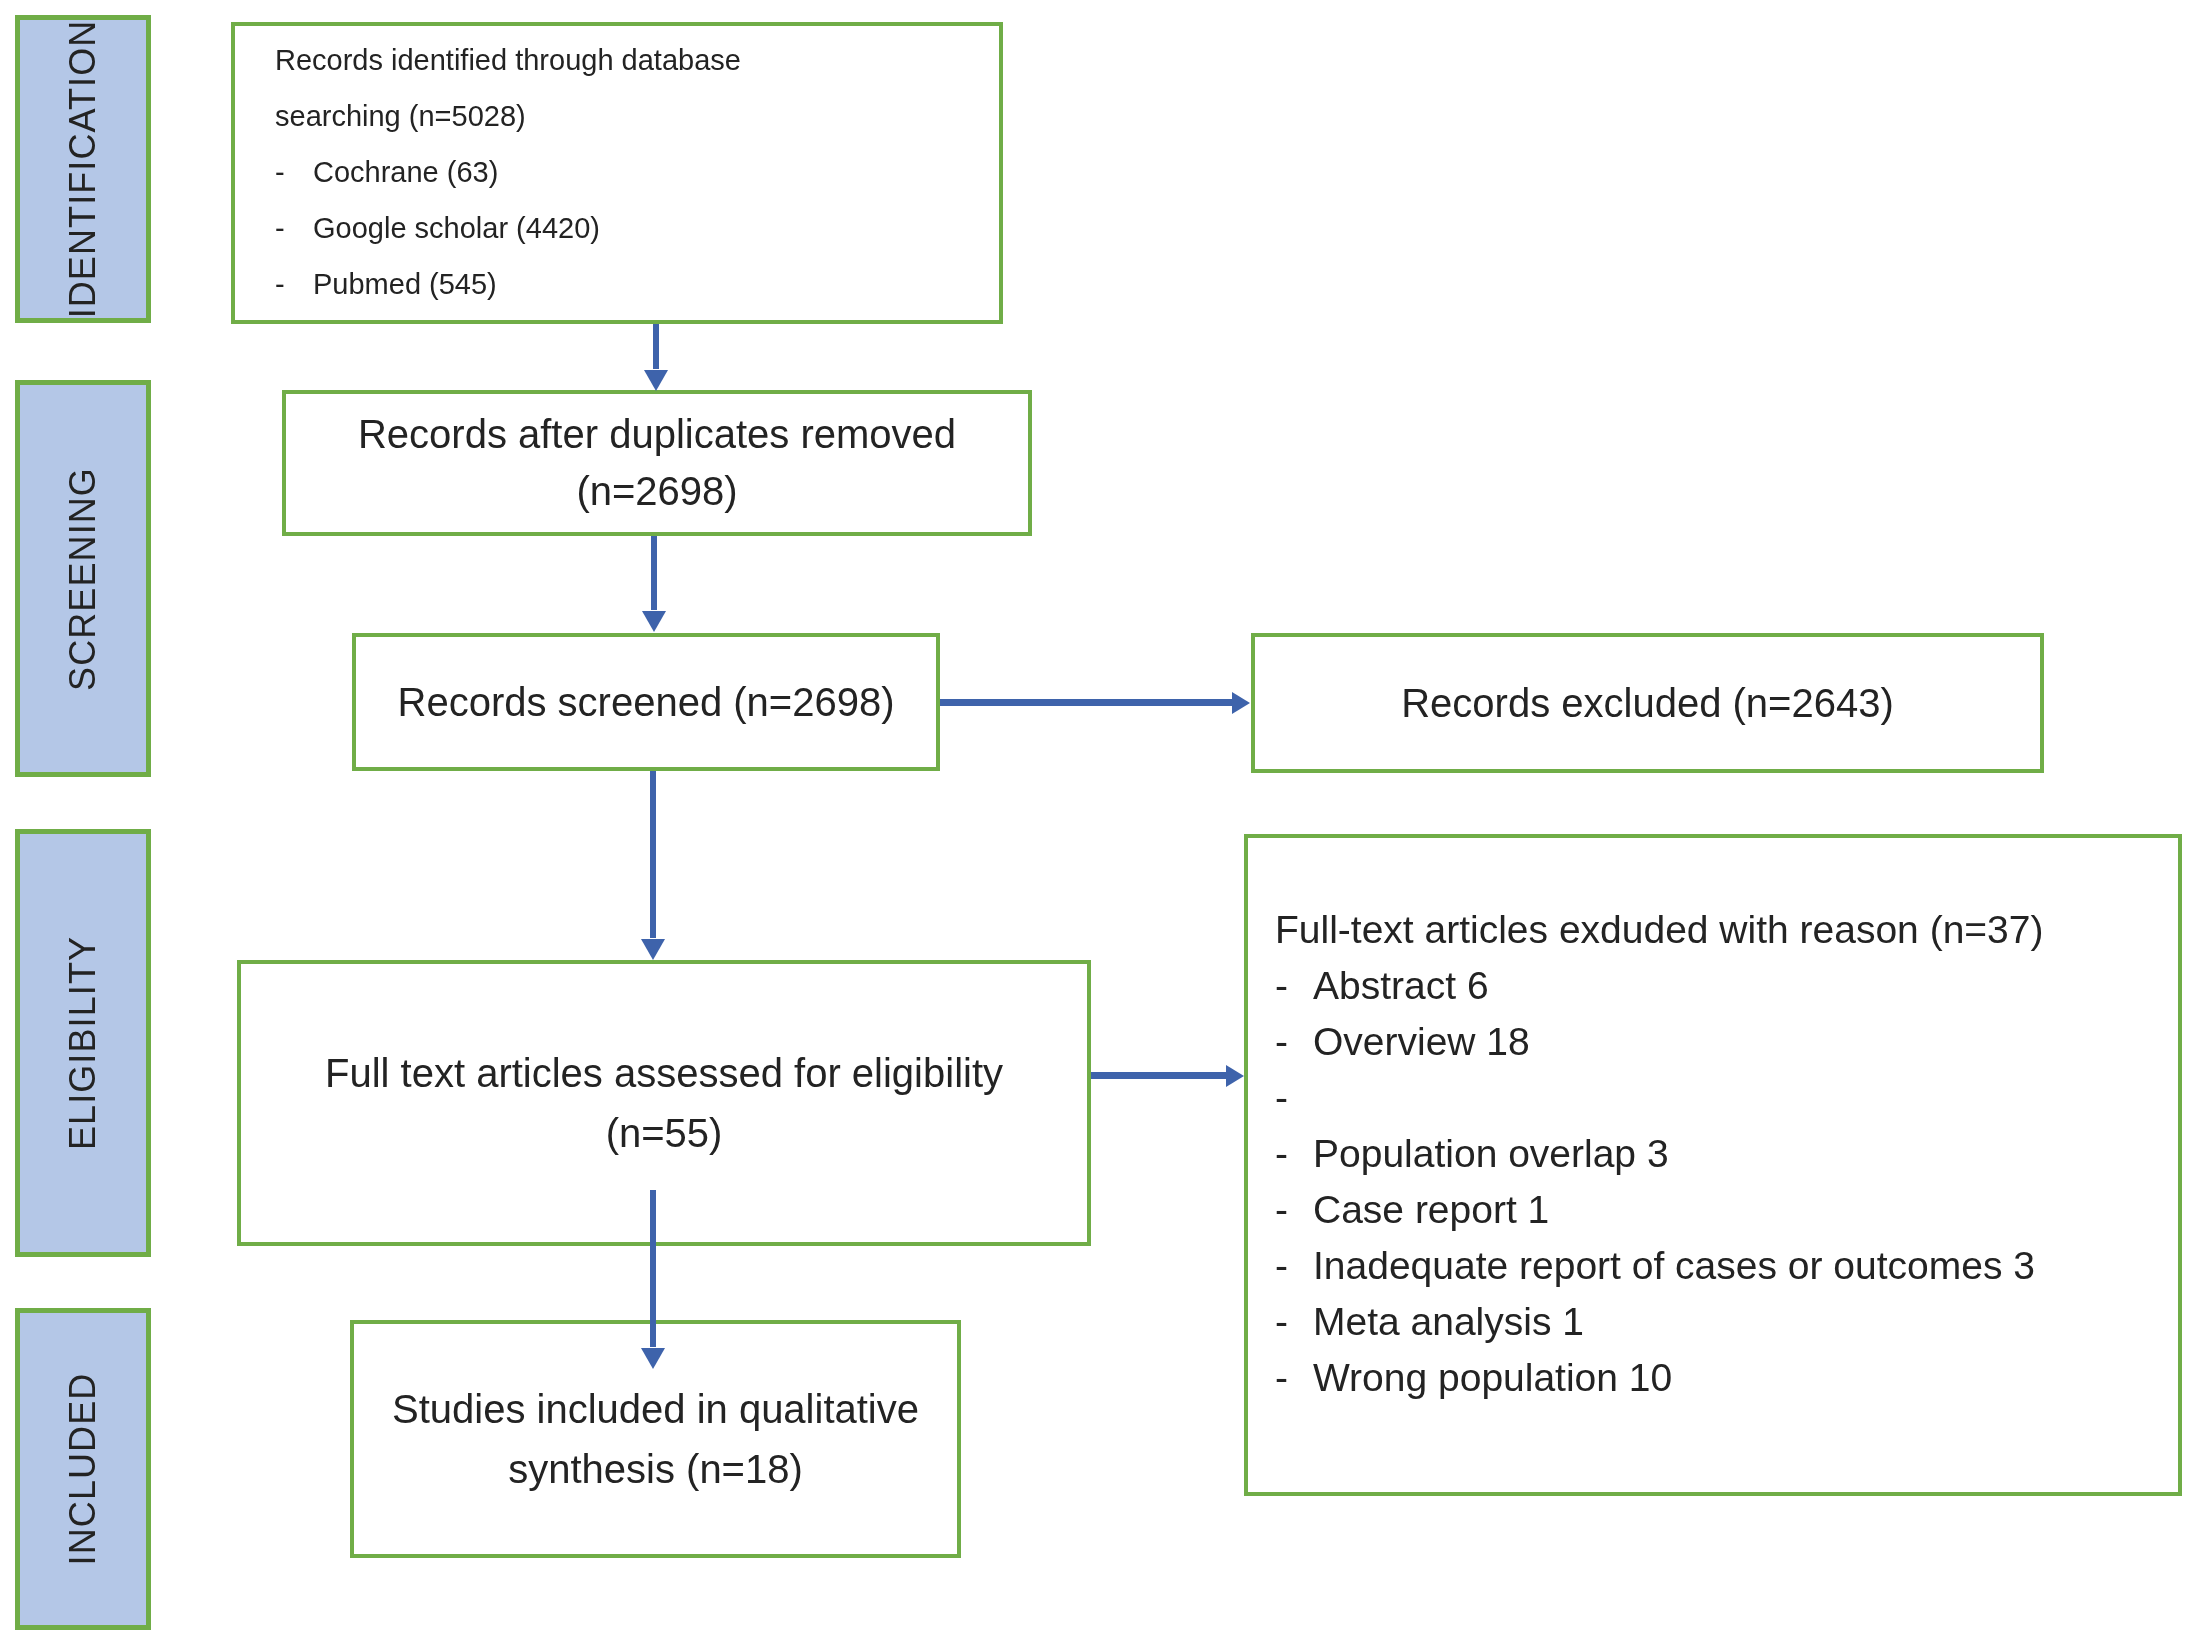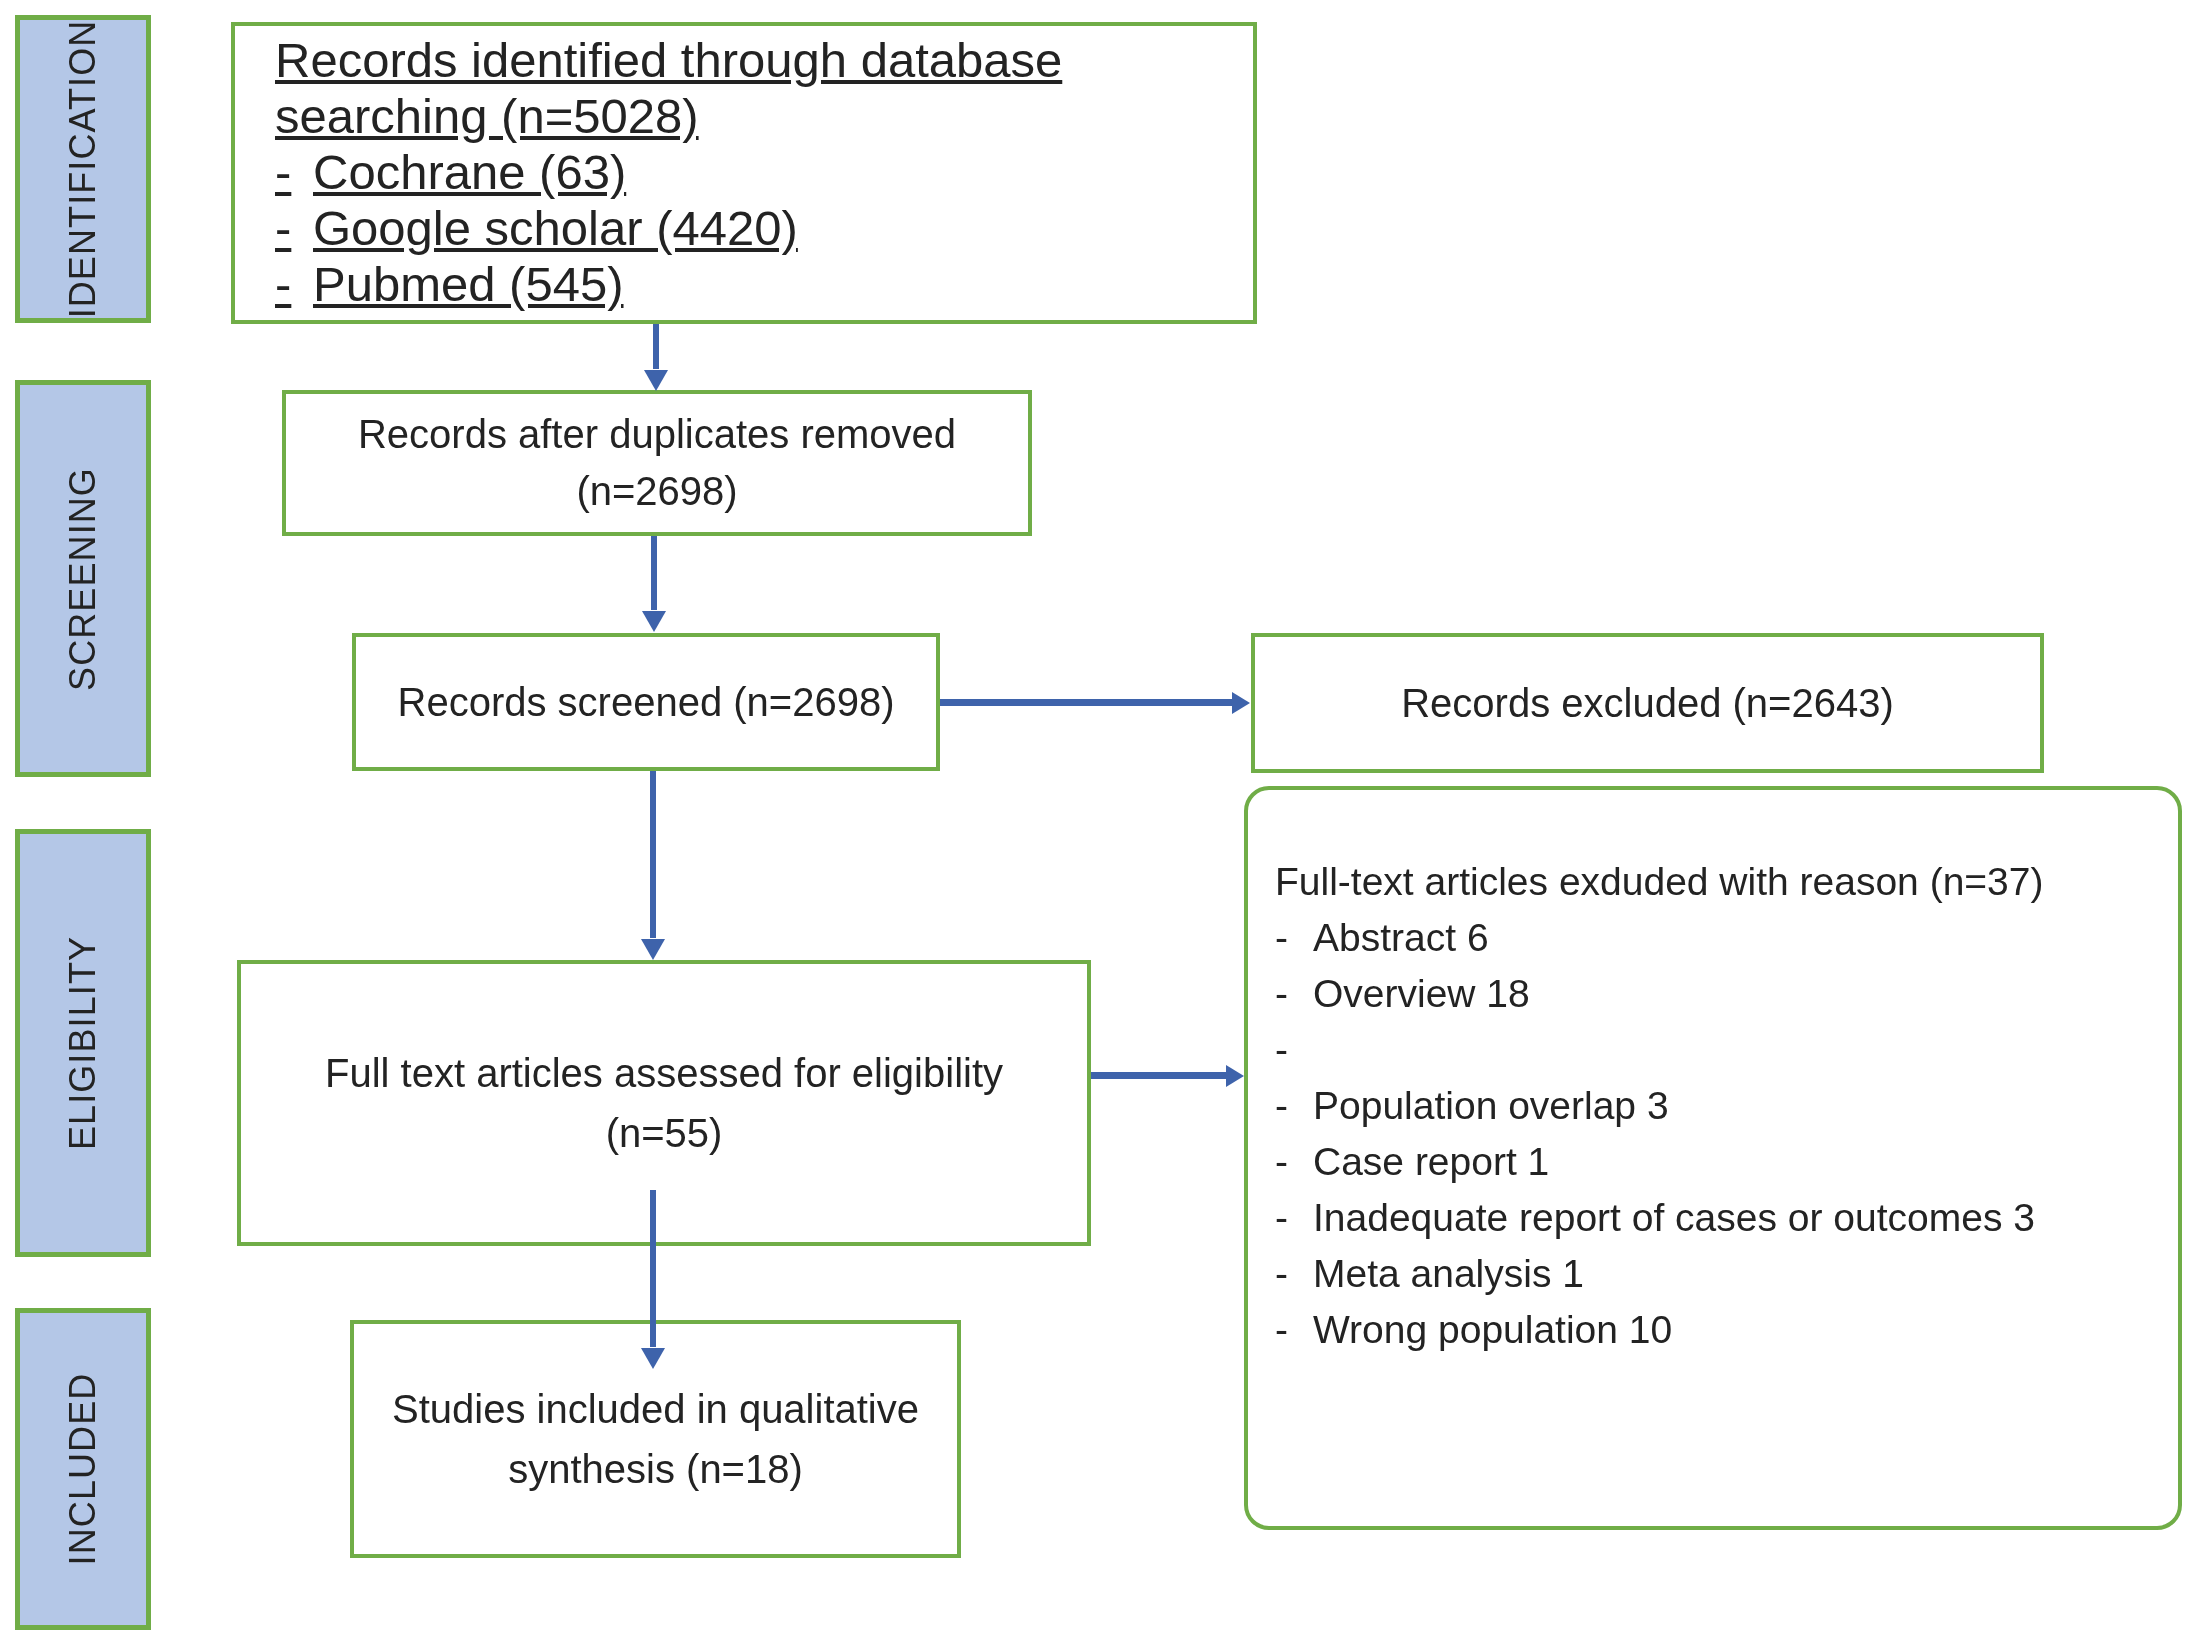--- a/index.html
+++ b/index.html
@@ -51,44 +51,44 @@
     border: 4.3px solid var(--box-border-green);
     display: flex;
     flex-direction: column;
   }
   .fbox.center {
     align-items: center;
     justify-content: center;
     text-align: center;
   }
   #box-identified {
-    left: 231px; top: 21.6px; width: 1026px; height: 302px;
+    left: 231px; top: 21.6px; width: 772px; height: 302px;
     padding: 6.5px 16px 0 40px;
-    font-size: 49px; line-height: 56px; text-decoration: underline;
+    font-size: 29px; line-height: 56px;
   }
   #box-duplicates {
     left: 282px; top: 390px; width: 750px; height: 146px;
     font-size: 40px; line-height: 57px;
   }
   #box-screened {
     left: 352px; top: 633px; width: 588px; height: 138px;
     font-size: 40px; line-height: 57px;
   }
   #box-excluded {
     left: 1251px; top: 633px; width: 793px; height: 140px;
     font-size: 40px; line-height: 57px;
   }
   #box-eligible {
     left: 237px; top: 960px; width: 854px; height: 286px;
     font-size: 40px; line-height: 60px;
   }
   #box-reasons {
-    left: 1244px; top: 786px; width: 938px; height: 744px;
+    left: 1244px; top: 834px; width: 938px; height: 662px;
     padding: 64px 21.6px 0 27px;
-    font-size: 39px; line-height: 56px; border-radius: 25px;
+    font-size: 39px; line-height: 56px;
   }
   #box-included {
     left: 350px; top: 1320px; width: 611px; height: 238px;
     font-size: 40px; line-height: 60px;
   }
 
   .bullets { list-style: none; margin: 0; padding: 0; }
   .bullet { display: flex; }
   .bullet .dash { flex: 0 0 38px; width: 38px; }
 

